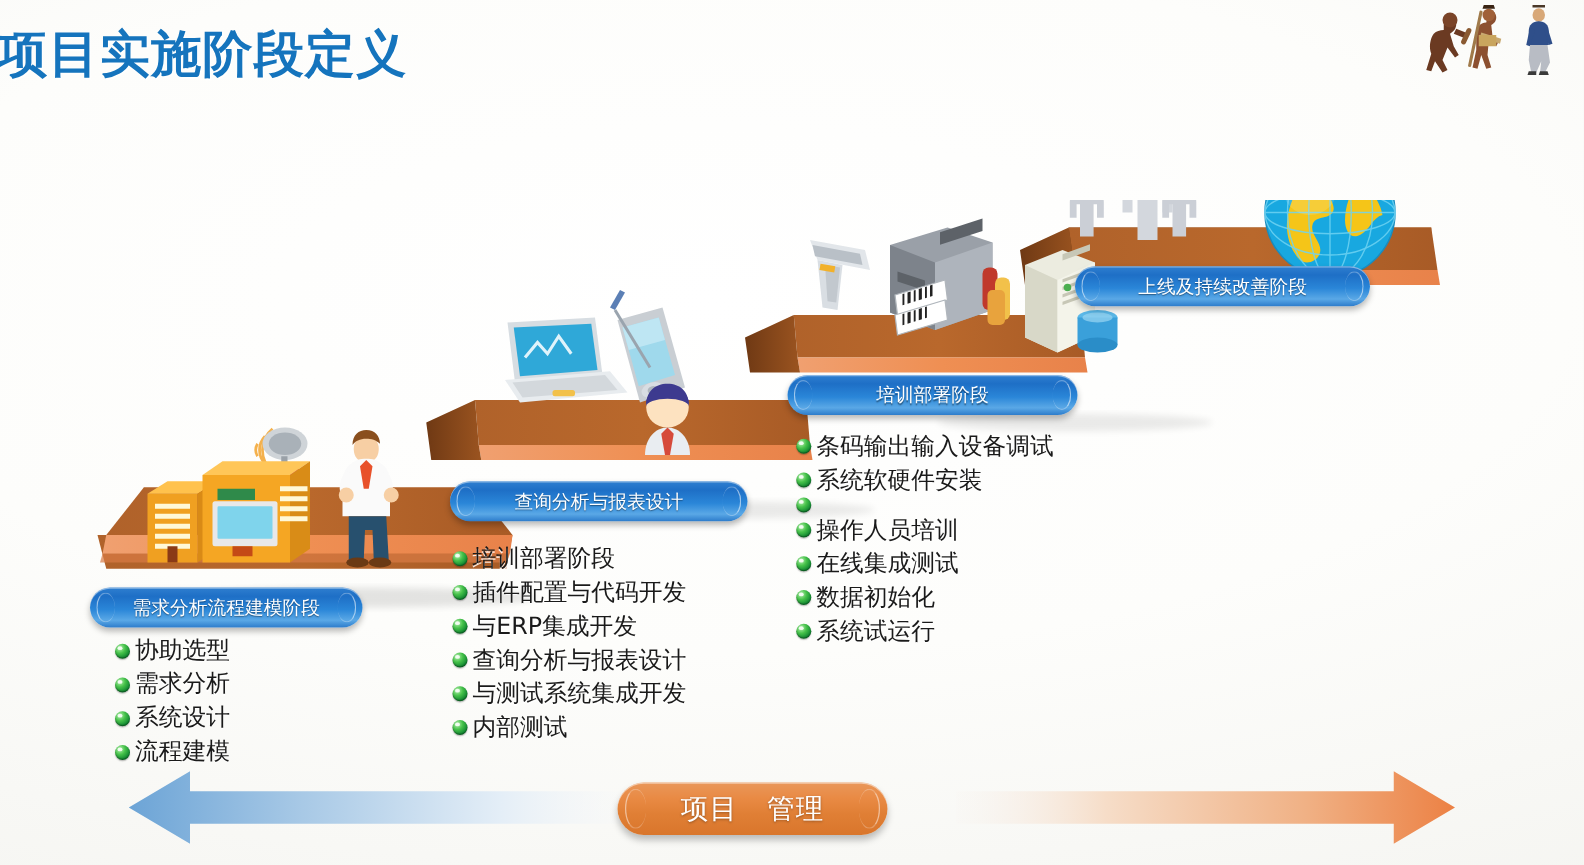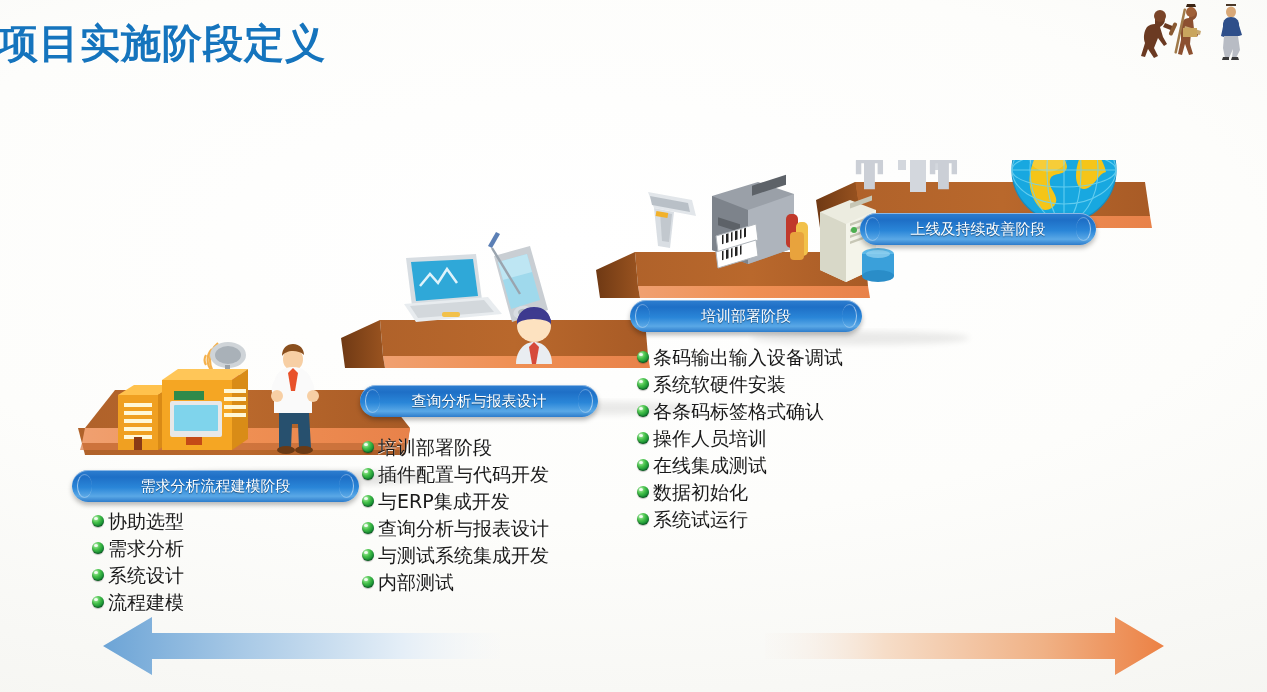--- a/index.html
+++ b/index.html
@@ -433,22 +433,22 @@
             <ellipse cx="54" cy="54" rx="34" ry="52"></ellipse>
             <line x1="2" y1="54" x2="106" y2="54"></line>
             <line x1="54" y1="2" x2="54" y2="106"></line>
           </g>
           <circle cx="38" cy="34" r="22" fill="#ffffff" opacity=".14"></circle>
         </g>
       </g>
     </svg>
   </div>
 
-  <div class="pill" style="left:72px; top:470px; width:287px;">需求分析流程建模阶段</div>
-  <ul class="bullets" id="bullets-1" style="left:92px; top:508px;">
+  <div class="pill" style="left:72px; top:470px; width:218px;">需求分析流程建模阶段</div>
+  <ul class="bullets" id="bullets-1" style="left:92px; top:508px;font-family:Liberation Mono, monospace;">
       <li>
         <span class="gem"></span>
         <span>协助选型</span>
       </li>
       <li>
         <span class="gem"></span>
         <span>需求分析</span>
       </li>
       <li>
         <span class="gem"></span>
@@ -493,21 +493,20 @@
       <li>
         <span class="gem"></span>
         <span>条码输出输入设备调试</span>
       </li>
       <li>
         <span class="gem"></span>
         <span>系统软硬件安装</span>
       </li>
       <li>
         <span class="gem"></span>
-        <span>各条码标签格式确认</span>
       </li>
       <li>
         <span class="gem"></span>
         <span>操作人员培训</span>
       </li>
       <li>
         <span class="gem"></span>
         <span>在线集成测试</span>
       </li>
       <li>
@@ -538,14 +537,15 @@
           <stop offset="1" stop-color="#ec8144"></stop>
         </linearGradient>
       </defs>
 
       <path d="M103 46 L152 17 L152 33 L500 33 L500 59 L152 59 L152 75 Z" fill="url(#leftArrowG)"></path>
 
       <path d="M1164 46 L1115 17 L1115 33 L765 33 L765 59 L1115 59 L1115 75 Z" fill="url(#rightArrowG)"></path>
     </svg>
   </div>
 
+  <div id="project-mgmt-pill">项目　管理</div>
 
 </div>
 
 </body></html>

